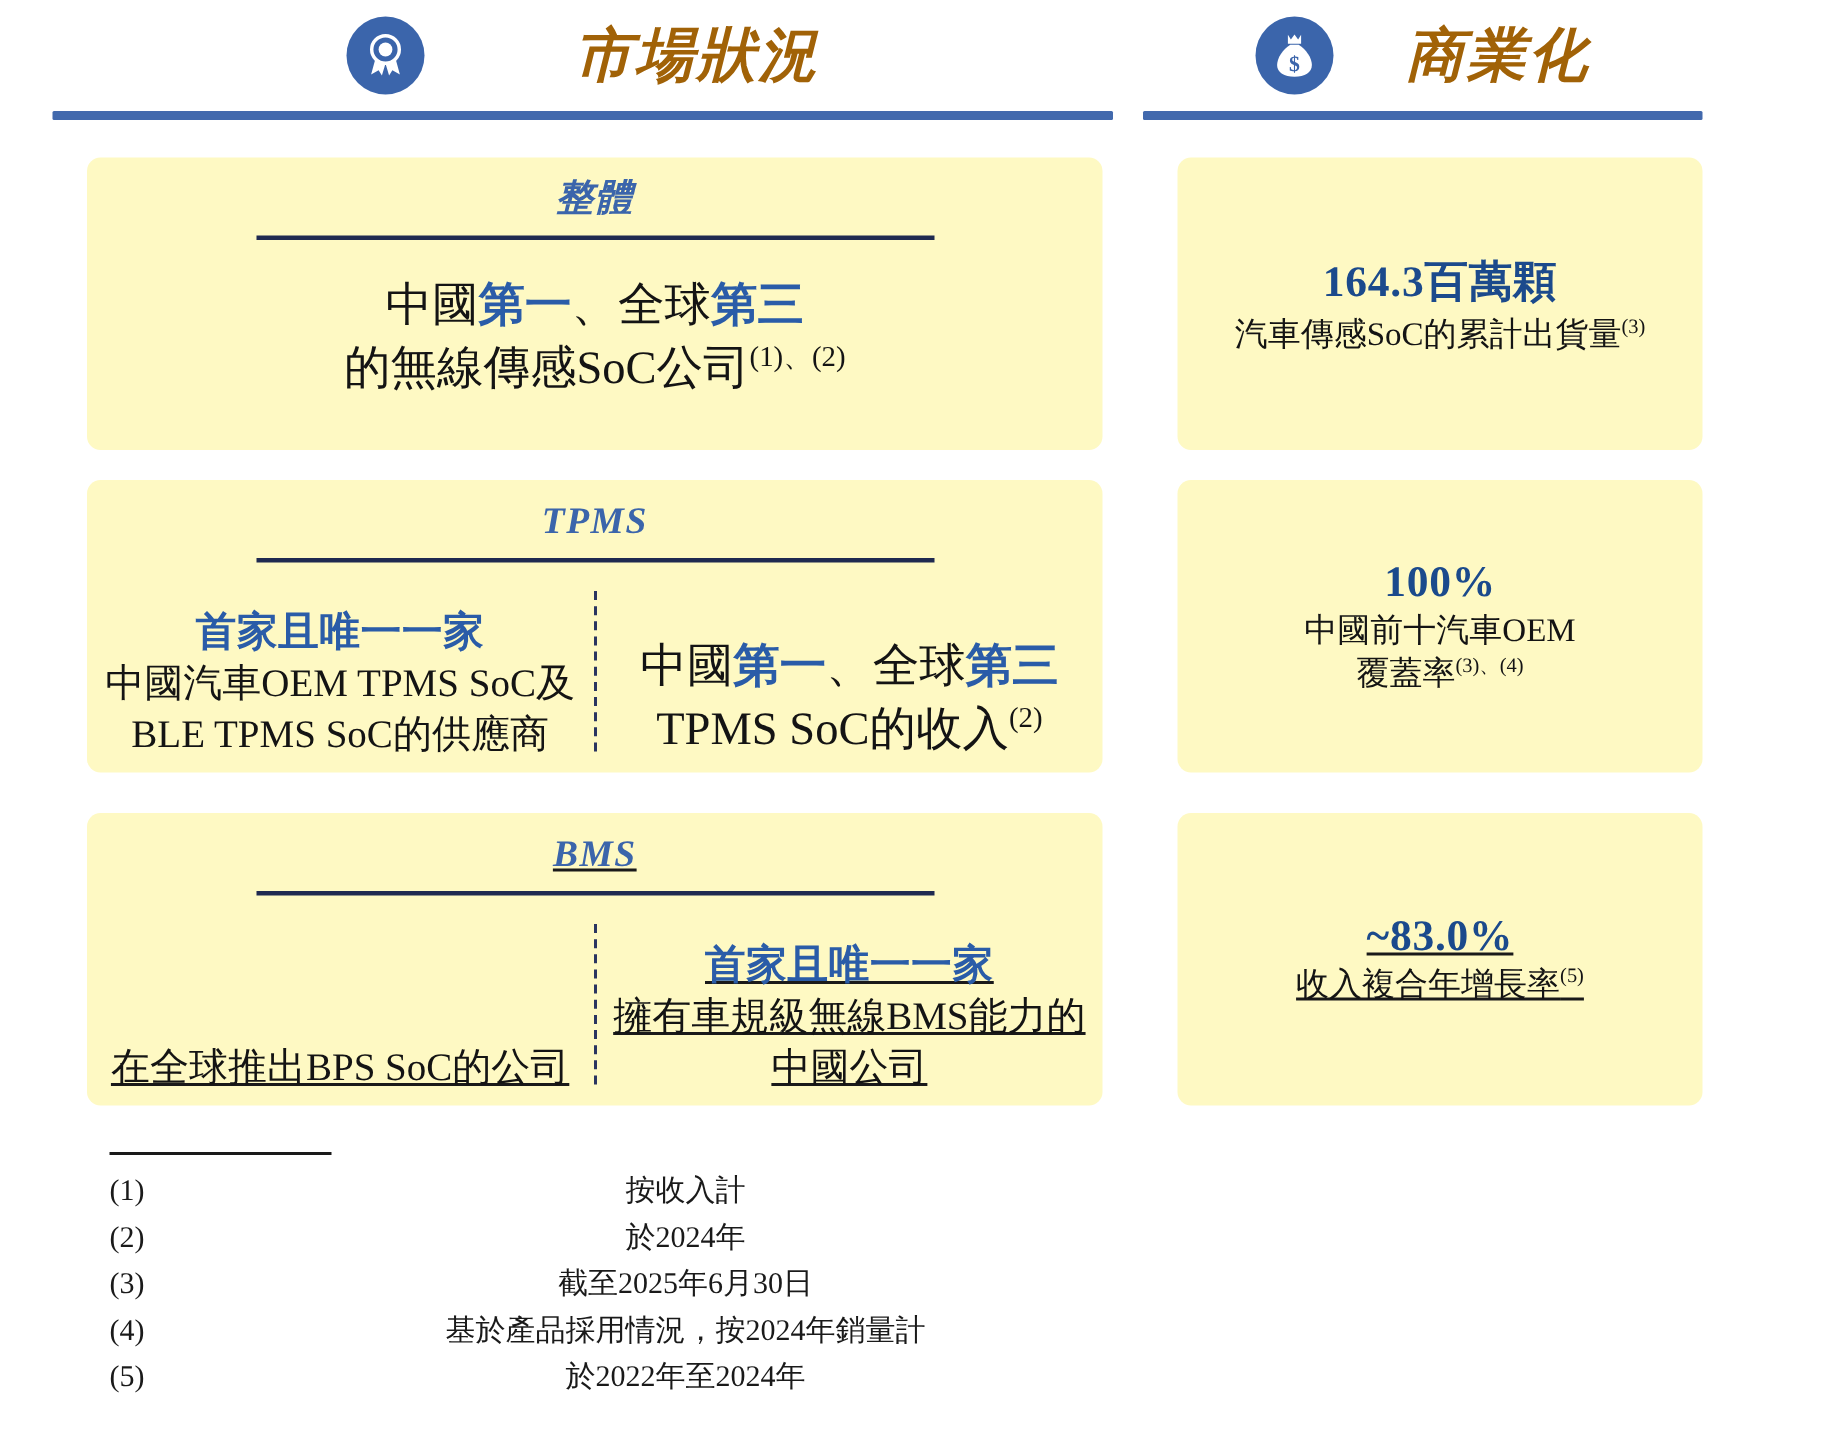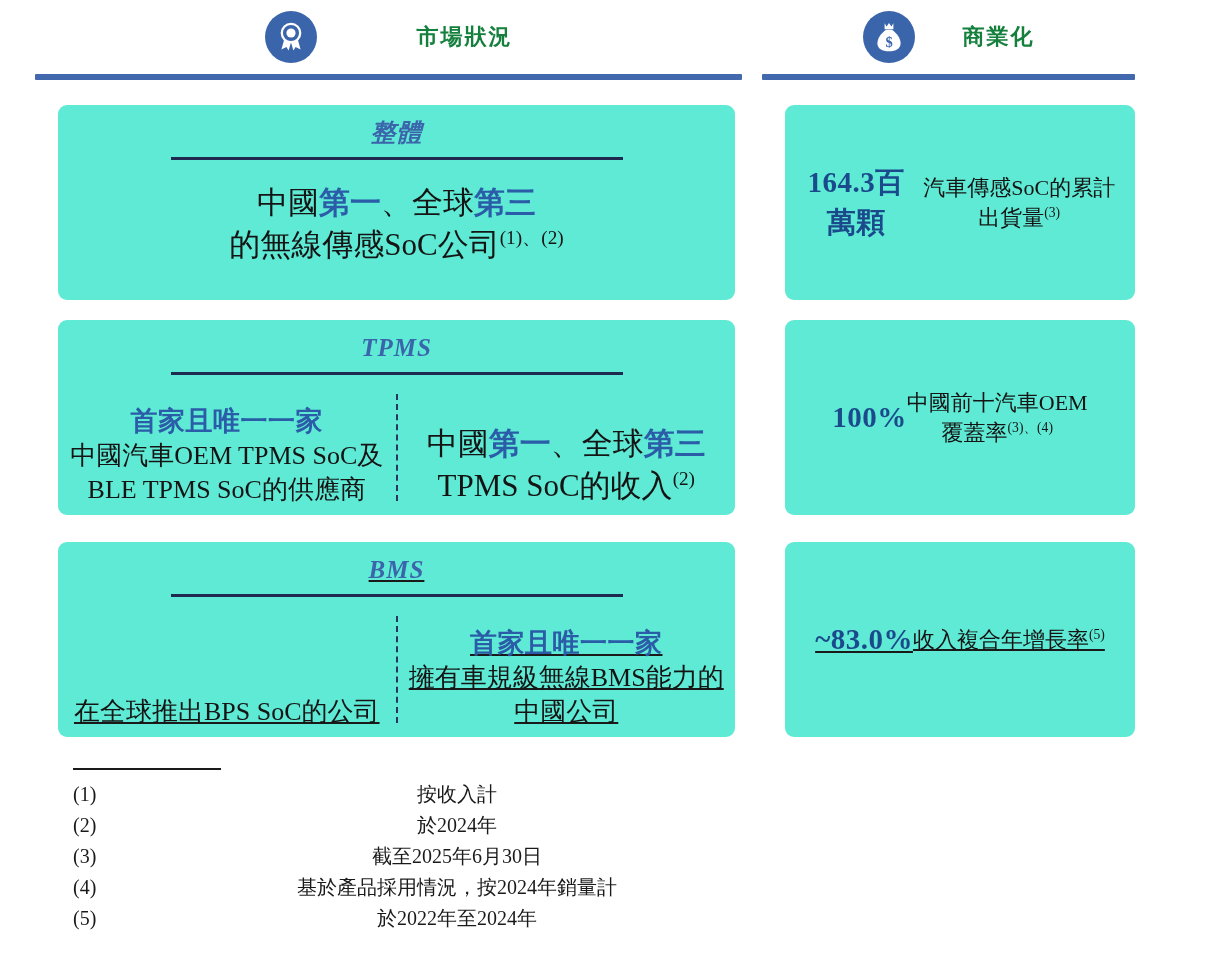--- a/index.html
+++ b/index.html
@@ -45,40 +45,41 @@
     background: #3b65ab;
     display: flex;
     align-items: center;
     justify-content: center;
     flex: 0 0 auto;
   }
   .hdr-icon svg { display: block; }
 
   .hdr-title {
     font-family: "Liberation Serif", "DejaVu Serif", serif;
-    font-weight: bold;
-    font-size: 22px;
-    color: #15803d;
+    font-style: italic;
+    font-weight: bold;
+    font-size: 39px;
+    color: #a16207;
     letter-spacing: 2px;
     white-space: nowrap;
   }
   .col-header.left  .hdr-title { margin-left: 100px; }
   .col-header.right .hdr-title { margin-left: 48px; }
 
   .hdr-rule {
     height: 6px;
     background: #4269ad;
     border-radius: 1px;
     width: 100%;
   }
 
   
   .card {
     position: absolute;
-    background: #5eead4;
+    background: #fef9c3;
     border-radius: 9px;
     box-sizing: border-box;
   }
   .card.left  { left: 58px;  width: 677px; }
   .card.right { left: 785px; width: 350px; }
 
   .row1 { top: 105px; height: 195px; }
   .row2 { top: 320px; height: 195px; }
   .row3 { top: 542px; height: 195px; text-decoration: underline; }
 
@@ -171,21 +172,21 @@
   .stat-label {
     font-family: "Liberation Serif", "DejaVu Serif", serif;
     font-size: 22px;
     color: #141414;
     line-height: 1.32;
     margin-top: 0;
   }
 
   .right-inner {
     display: flex;
-    flex-direction: row;
+    flex-direction: column;
     justify-content: center;
     align-items: center;
     height: 100%;
     text-align: center;
     box-sizing: border-box;
     padding: 0 12px;
   }
 
   
   .footnotes {

